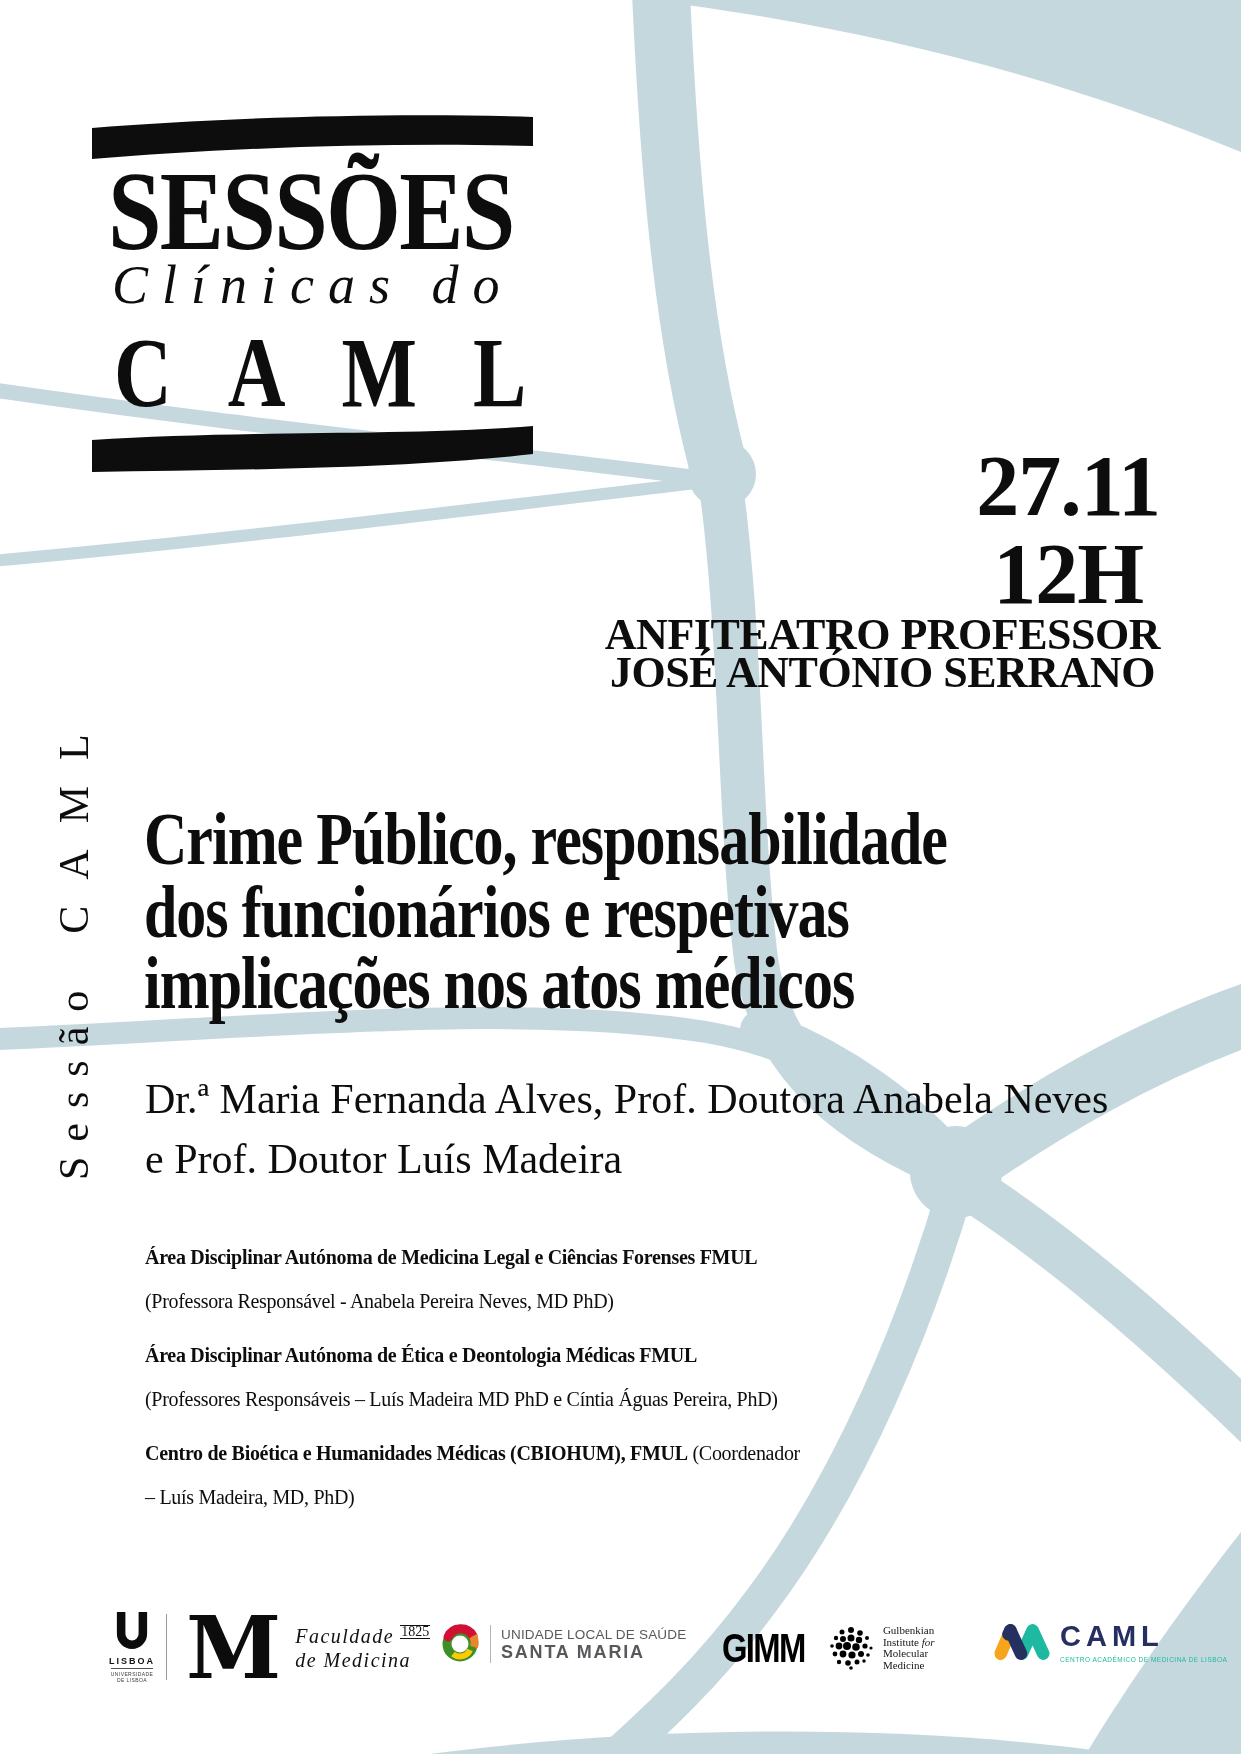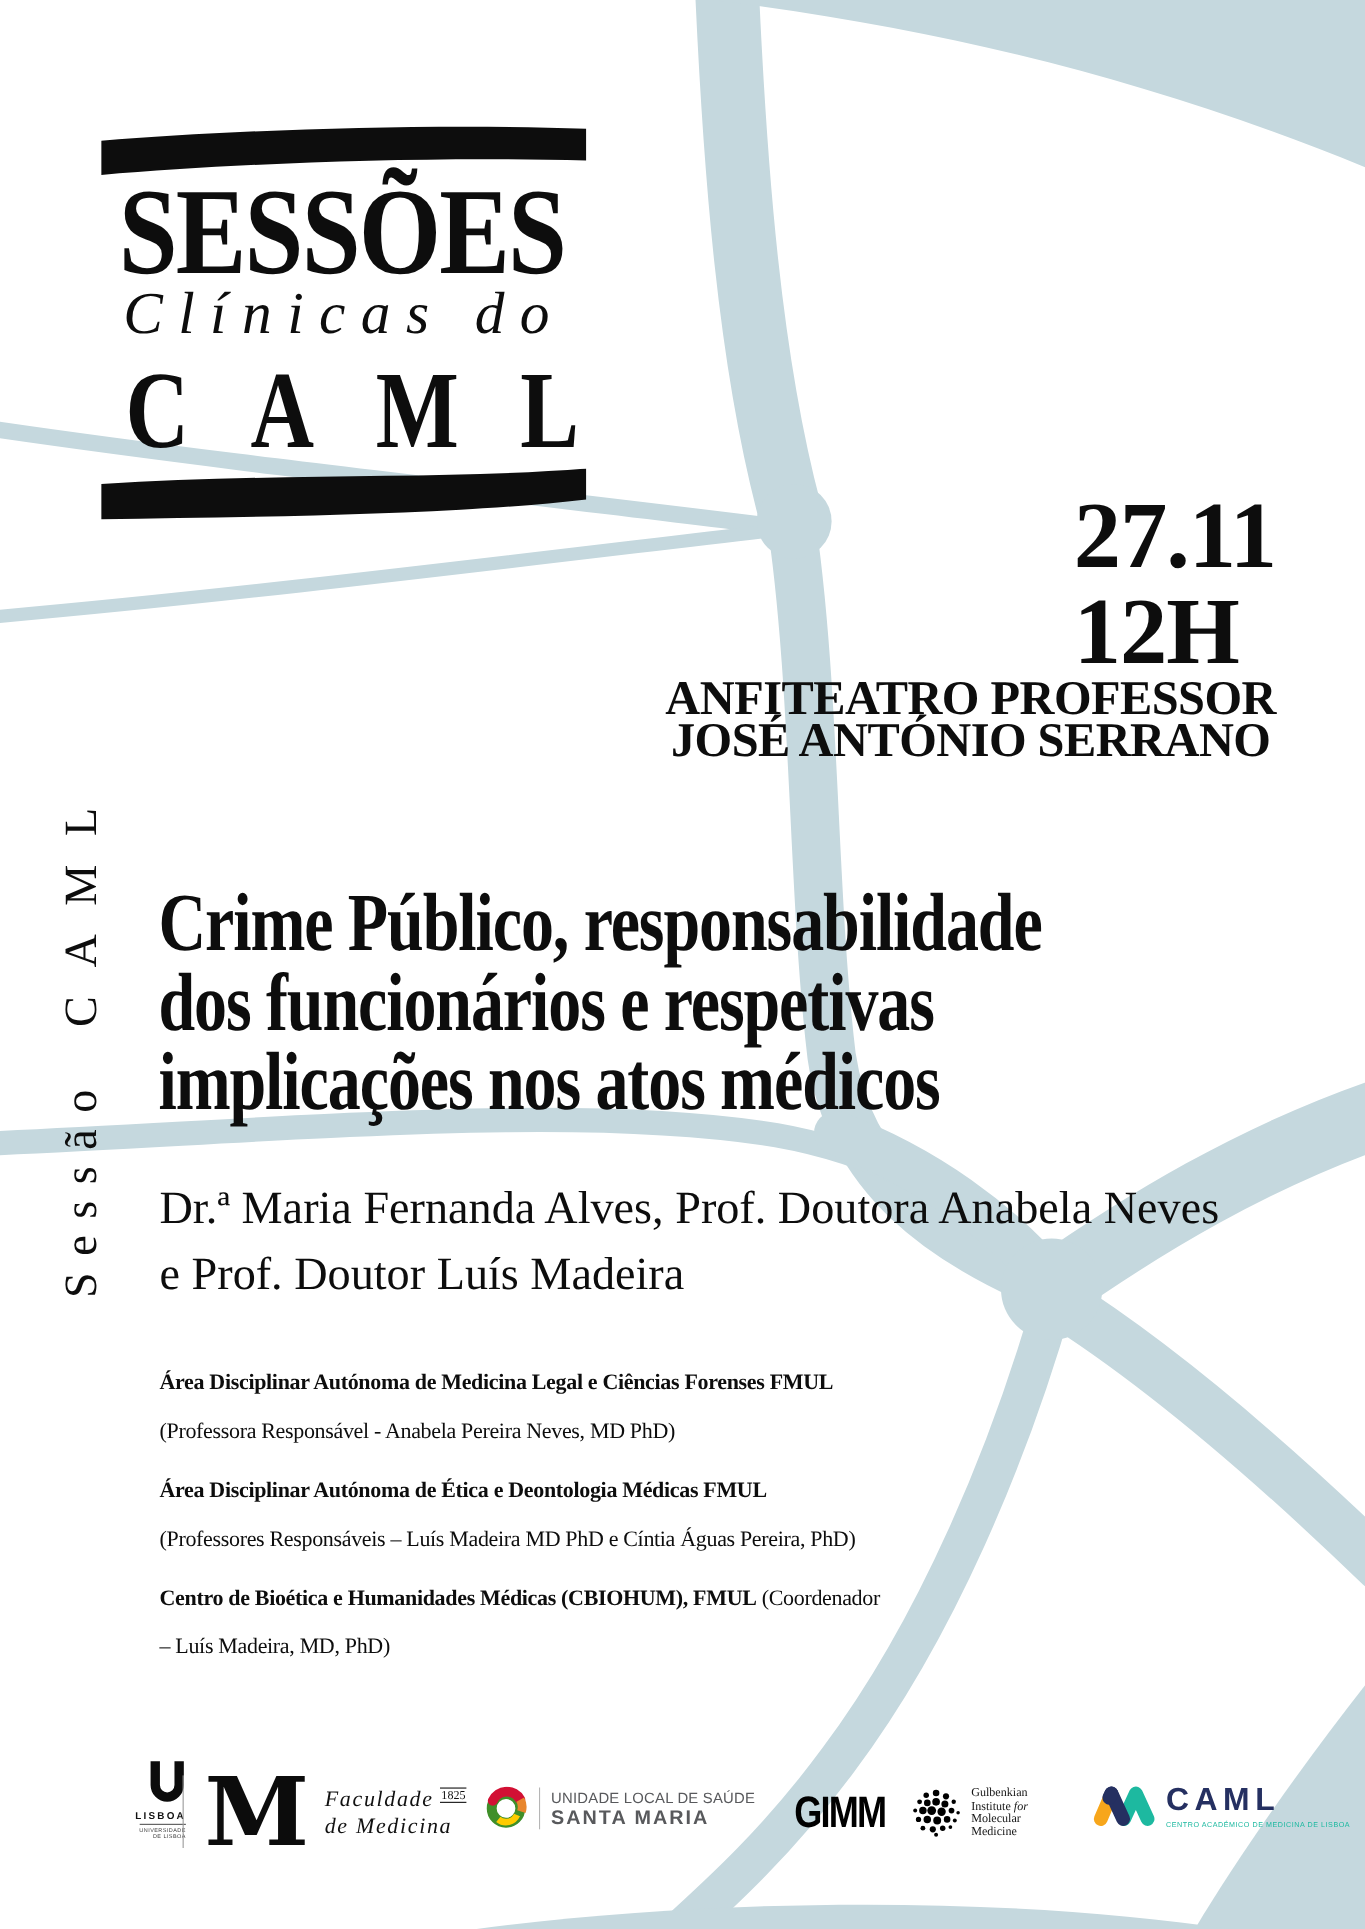--- a/index.html
+++ b/index.html
@@ -12,21 +12,21 @@
   .bar-top{top:112px;}
   .bar-bottom{top:426px;}
   .brand-title{position:absolute;left:108px;top:150px;font-size:112px;font-weight:bold;line-height:1.1;
                letter-spacing:-2px;transform:scaleX(.86);transform-origin:left top;white-space:nowrap;}
   .brand-subtitle{position:absolute;left:112px;top:256px;font-style:italic;font-size:54px;line-height:1.1;
                   letter-spacing:14px;white-space:nowrap;}
   .brand-org{position:absolute;left:114px;top:318px;font-size:100px;font-weight:bold;line-height:1.1;
              letter-spacing:70px;transform:scaleX(.8);transform-origin:left top;white-space:nowrap;}
 
   
-  .when{position:absolute;right:81px;top:442px;text-align:left;font-weight:bold;font-size:86px;
+  .when{position:absolute;right:81px;top:442px;text-align:center;font-weight:bold;font-size:86px;
         line-height:88px;letter-spacing:-1px;}
   .where{position:absolute;right:81px;top:616px;text-align:center;font-weight:bold;font-size:44px;
          line-height:38px;letter-spacing:-.5px;white-space:nowrap;}
 
   
   .side-label{position:absolute;left:50px;top:1180px;transform:rotate(-90deg);transform-origin:left top;
               font-size:42px;white-space:nowrap;}
   .side-word1{letter-spacing:15px;margin-right:42px;}
   .side-word2{letter-spacing:26px;}
 
@@ -34,31 +34,31 @@
   .title{position:absolute;left:144px;top:804px;font-weight:bold;font-size:60px;line-height:57.6px;
          letter-spacing:-1px;transform:scale(1,1.25);transform-origin:left top;white-space:nowrap;}
   .speakers{position:absolute;left:145px;top:1069px;font-size:42px;line-height:60px;white-space:nowrap;}
   .affiliations{position:absolute;left:145px;top:1235px;font-size:20px;line-height:44px;letter-spacing:-.3px;}
   .aff{margin-bottom:10px;white-space:nowrap;}
   .aff .b{font-weight:bold;}
 
   
   .footer{position:absolute;left:0;top:1600px;width:1241px;height:120px;}
   .lg{position:absolute;}
-  .ul-group{left:95px;top:1px;width:74px;text-align:right;color:#111;font-family:"Liberation Sans",sans-serif;}
+  .ul-group{left:95px;top:12px;width:74px;text-align:center;color:#111;font-family:"Liberation Sans",sans-serif;}
   .ul-city{font-size:9px;font-weight:bold;letter-spacing:2px;margin-top:2px;}
   .ul-sub{font-size:5px;color:#3c3c3c;letter-spacing:.4px;border-top:1px solid #555;display:inline-block;
           padding-top:2px;margin-top:2px;line-height:6px;}
   .fm-divider{left:166px;top:14px;width:1px;height:66px;background:#9a9a9a;}
   .fm-group{left:186px;top:6px;display:flex;align-items:center;}
   .fm-m{font-family:"DejaVu Serif",serif;font-weight:bold;font-size:86px;line-height:84px;color:#0c0c0c;}
   .fm-text{margin-left:14px;color:#111;}
   .fm-row{display:flex;align-items:flex-start;}
   .fm-name{font-size:20px;letter-spacing:1.5px;line-height:24px;font-style:italic;}
-  .fm-year{font-size:11px;border-top:1.5px solid #111;border-bottom:1.5px solid #111;margin-left:6px;
+  .fm-year{font-size:14px;border-top:1.5px solid #111;border-bottom:1.5px solid #111;margin-left:6px;
            margin-top:1px;line-height:12px;padding:0 1px;}
   .uls-group{left:440px;top:24px;display:flex;align-items:center;font-family:"Liberation Sans",sans-serif;}
   .uls-vline{width:1px;height:38px;background:#b5b5b5;margin:0 10px;}
   .uls-l1{font-size:13.5px;color:#58595c;letter-spacing:.2px;line-height:15px;}
   .uls-l2{font-size:18px;font-weight:bold;color:#58595c;letter-spacing:1.8px;line-height:20px;}
   .gimm-group{left:722px;top:24px;display:flex;align-items:center;}
   .gimm-word{font-family:"Liberation Sans",sans-serif;font-weight:bold;font-size:40px;letter-spacing:-2px;
              transform:scaleX(.82);transform-origin:left center;color:#000;line-height:40px;}
   .gimm-text{margin-left:8px;font-family:"Liberation Serif",serif;font-size:11px;line-height:11.5px;color:#161616;}
   .caml-group{left:992px;top:20px;display:flex;align-items:flex-start;}

